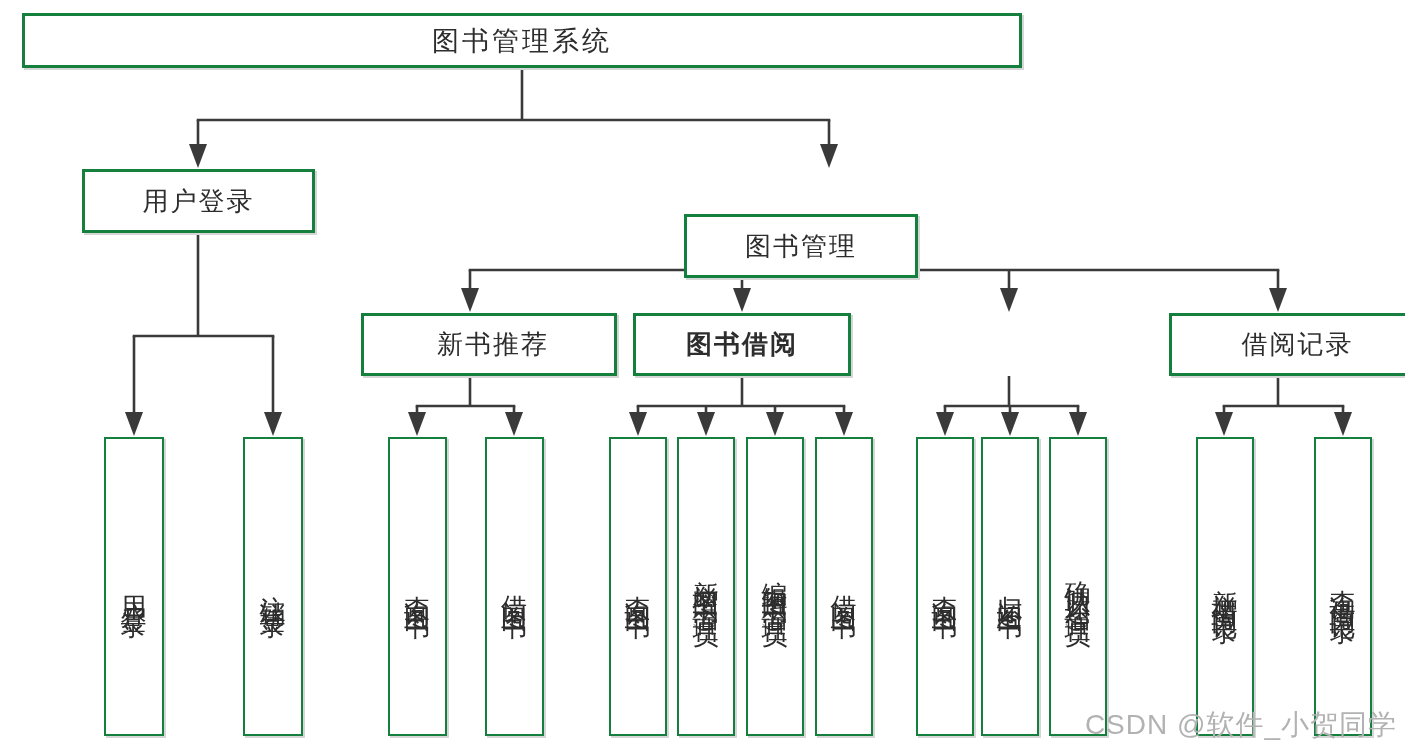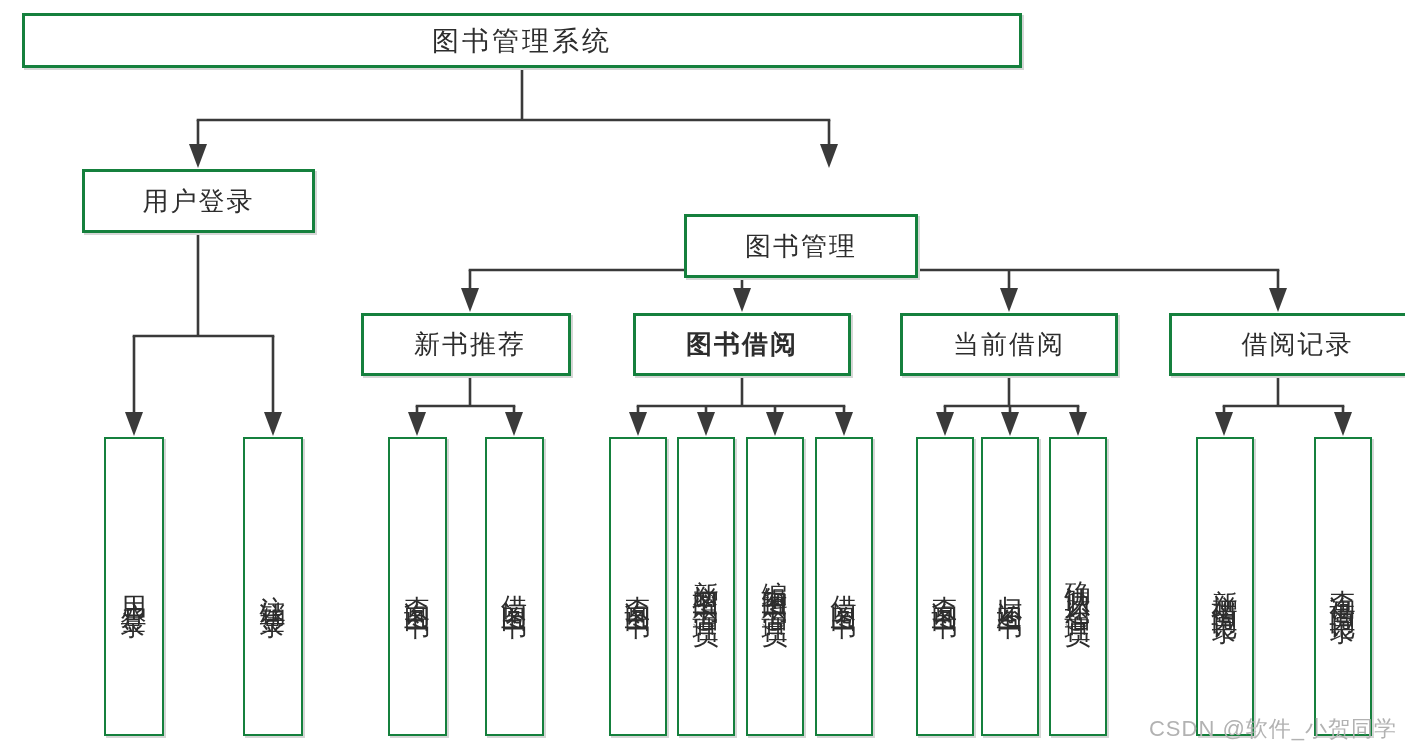--- a/index.html
+++ b/index.html
@@ -44,21 +44,21 @@
   .node.leaf .vlabel {
     writing-mode: vertical-rl;
     letter-spacing: 6px;
     font-size: 26px;
     line-height: 1;
   }
   .watermark {
     position: absolute;
     right: 8px;
     bottom: 3px;
-    font-size: 22px;
+    font-size: 28px;
     letter-spacing: 1px;
     color: #b2b2b2;
     z-index: 5;
     white-space: nowrap;
   }
 </style>
 </head>
 <body>
 
 <div class="canvas">
@@ -143,29 +143,26 @@
     <span class="hlabel">图书管理系统</span>
   </div>
 
   <div class="node" style="left:82px; top:169px; width:233px; height:64px;">
     <span class="hlabel">用户登录</span>
   </div>
   <div class="node" style="left:684px; top:169px; width:234px; height:64px;margin-top:45px;">
     <span class="hlabel">图书管理</span>
   </div>
 
-  <div class="node" style="left:361px; top:313px; width:210px; height:63px;padding-left:8px;">
+  <div class="node" style="left:361px; top:313px; width:256px; height:63px;padding-left:8px;">
     <span class="hlabel">新书推荐</span>
   </div>
   <div class="node" style="left:633px; top:313px; width:218px; height:63px;font-weight:bold;">
     <span class="hlabel">图书借阅</span>
   </div>
-  <div class="node" style="left:900px; top:313px; width:218px; height:63px;">
-    <span class="hlabel">当前借阅</span>
-  </div>
   <div class="node" style="left:1169px; top:313px; width:257px; height:63px;">
     <span class="hlabel">借阅记录</span>
   </div>
 
   <div class="node leaf" style="left:104px; top:437px; width:60px; height:299px;">
     <span class="vlabel">用户登录</span>
   </div>
   <div class="node leaf" style="left:243px; top:437px; width:60px; height:299px;">
     <span class="vlabel">注销登录</span>
   </div>

